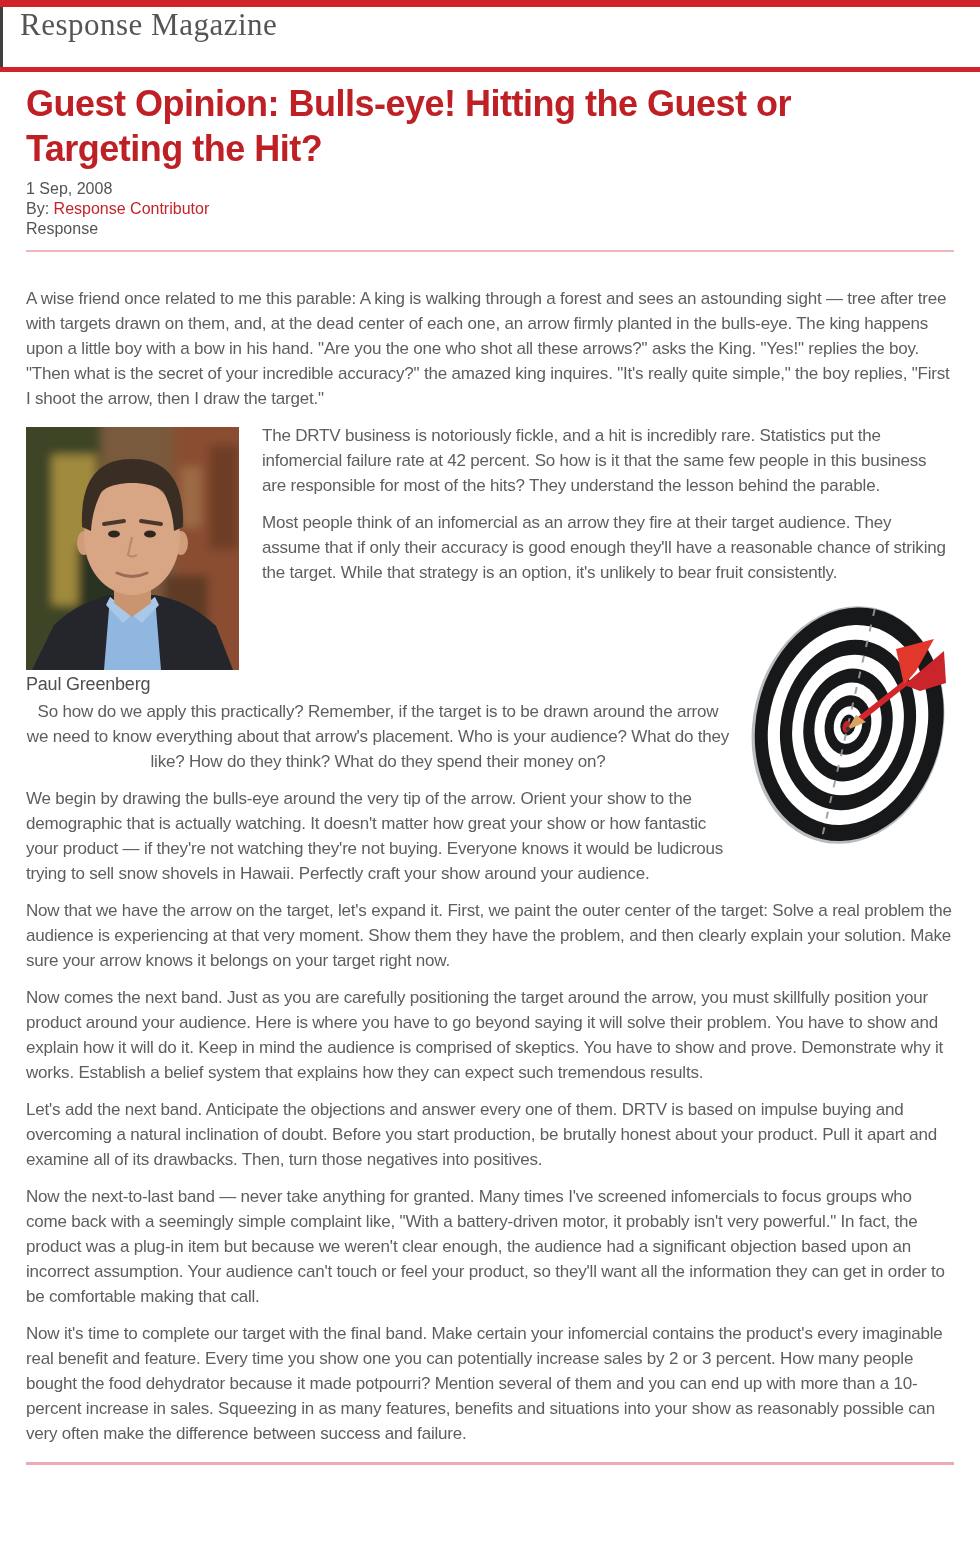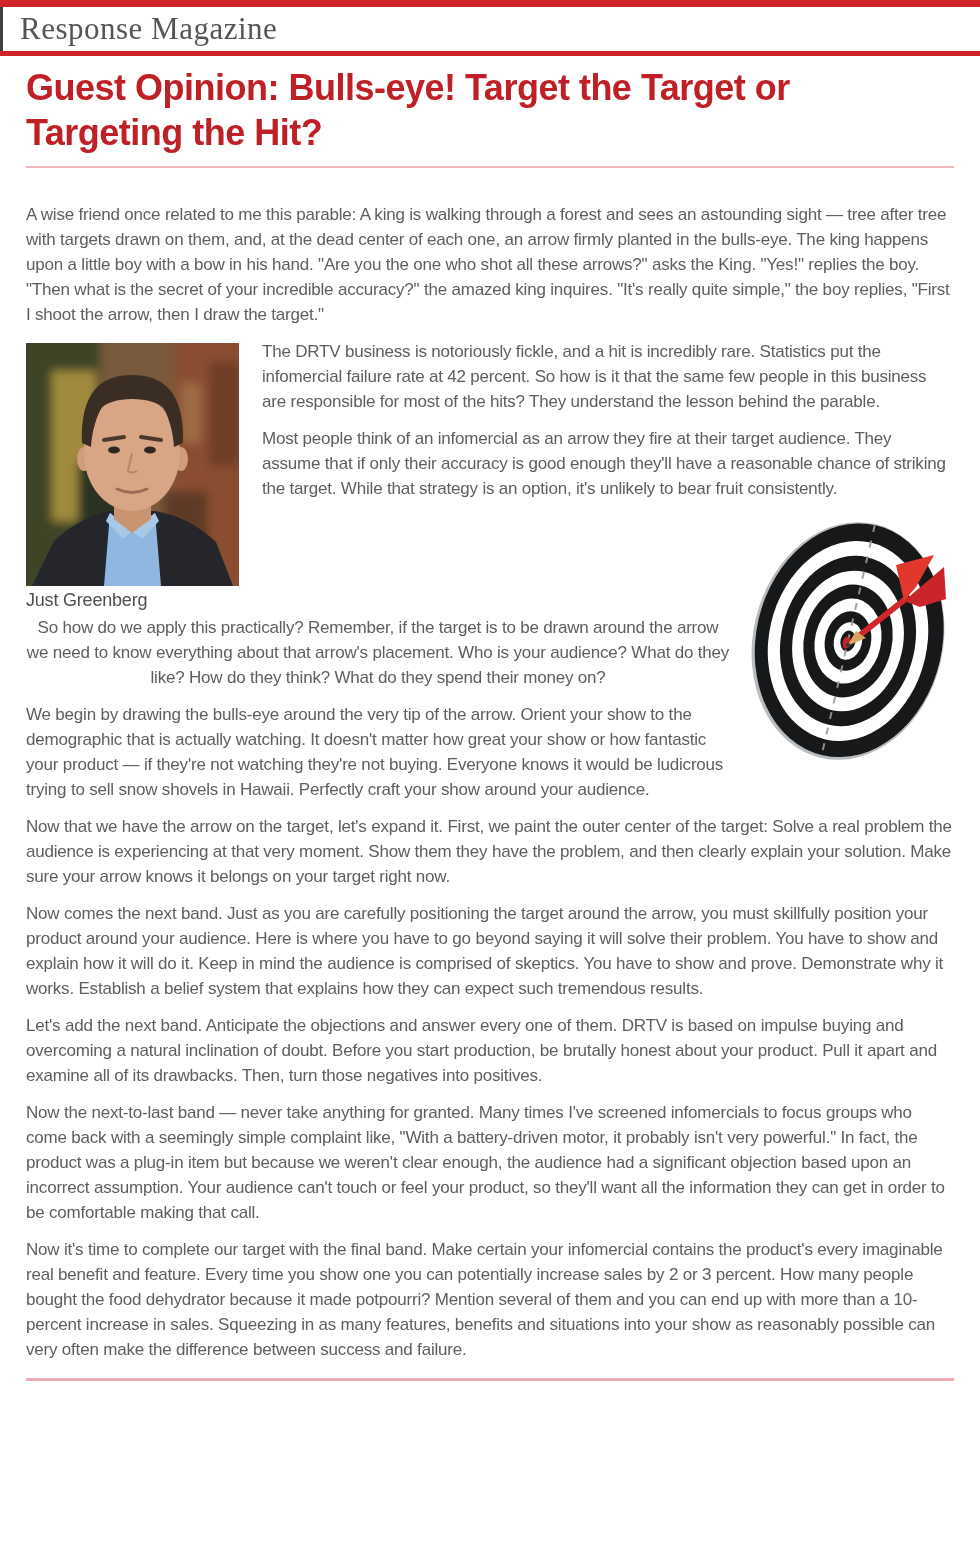--- a/index.html
+++ b/index.html
@@ -7,22 +7,22 @@
     width: 980px;
     min-height: 1542px;
     font-family: "Liberation Sans", sans-serif;
     color: #5e5e5e;
     -webkit-font-smoothing: antialiased;
   }
   .page { width: 980px; min-height: 1542px; background: #fff; overflow: hidden; }
 
   .topbar { height: 7px; background: #cf2428; }
   .masthead {
-    height: 44px;
-    display: flex; align-items: center;
+    height: 60px;
+    display: flex; align-items: flex-start;
     border-left: 3px solid #3f3f3f;
     background: #fff;
   }
   .masthead-title {
     font-family: "Liberation Serif", serif;
     font-size: 31px; color: #555555;
     padding-left: 17px; letter-spacing: 0.5px;
     font-weight: 400;
   }
   .redbar { height: 5px; background: #cf2428; }
@@ -81,22 +81,27 @@
   <div class="topbar"></div>
 
   <div class="masthead">
     <div class="masthead-title">Response Magazine</div>
   </div>
 
   <div class="redbar"></div>
 
   <div class="content">
 
-    <h1 class="article-title">Guest Opinion: Bulls-eye! Target the Target or Targeting the Hit?</h1>
+    <h1 class="article-title">Guest Opinion: Bulls-eye! Hitting the Guest or Targeting the Hit?</h1>
 
+    <div class="meta">
+      <p class="meta-row">1 Sep, 2008</p>
+      <p class="meta-row"><span>By:</span> <a class="byline-author">Response Contributor</a></p>
+      <p class="meta-row">Response</p>
+    </div>
 
     <hr class="divider">
 
     <div class="body-copy">
 
       <p class="lead">A wise friend once related to me this parable: A king is walking through a forest and sees an astounding sight — tree after tree with targets drawn on them, and, at the dead center of each one, an arrow firmly planted in the bulls-eye. The king happens upon a little boy with a bow in his hand. "Are you the one who shot all these arrows?" asks the King. "Yes!" replies the boy. "Then what is the secret of your incredible accuracy?" the amazed king inquires. "It's really quite simple," the boy replies, "First I shoot the arrow, then I draw the target."</p>
 
       <div class="author-fig">
         <svg class="photo" viewBox="0 0 213 243" width="213" height="243" xmlns="http://www.w3.org/2000/svg">
           <defs>
@@ -135,21 +140,21 @@
           <path d="M78,97 L98,94" stroke="#4a382c" stroke-width="4" stroke-linecap="round" fill="none"></path>
           <path d="M115,94 L135,97" stroke="#4a382c" stroke-width="4" stroke-linecap="round" fill="none"></path>
 
           <ellipse cx="88" cy="107" rx="6" ry="3.5" fill="#2f2620"></ellipse>
           <ellipse cx="124" cy="107" rx="6" ry="3.5" fill="#2f2620"></ellipse>
 
           <path d="M106,110 L102,128 Q106,131 111,128" stroke="#b98763" stroke-width="2" fill="none"></path>
 
           <path d="M91,146 Q106,153 121,146" stroke="#9c6b55" stroke-width="3" fill="none" stroke-linecap="round"></path>
         </svg>
-        <div class="author-caption">Just Greenberg</div>
+        <div class="author-caption">Paul Greenberg</div>
       </div>
 
       <p>The DRTV business is notoriously fickle, and a hit is incredibly rare. Statistics put the infomercial failure rate at 42 percent. So how is it that the same few people in this business are responsible for most of the hits? They understand the lesson behind the parable.</p>
       <p>Most people think of an infomercial as an arrow they fire at their target audience. They assume that if only their accuracy is good enough they'll have a reasonable chance of striking the target. While that strategy is an option, it's unlikely to bear fruit consistently.</p>
 
       <div class="dart-fig">
         <svg viewBox="0 0 208 276" width="208" height="276" xmlns="http://www.w3.org/2000/svg">
           <g transform="translate(102,126) rotate(13)">
             <ellipse rx="95" ry="120" fill="#b9bcbe"></ellipse>
             <ellipse cx="1" cy="-1" rx="93" ry="118" fill="#17181a"></ellipse>

